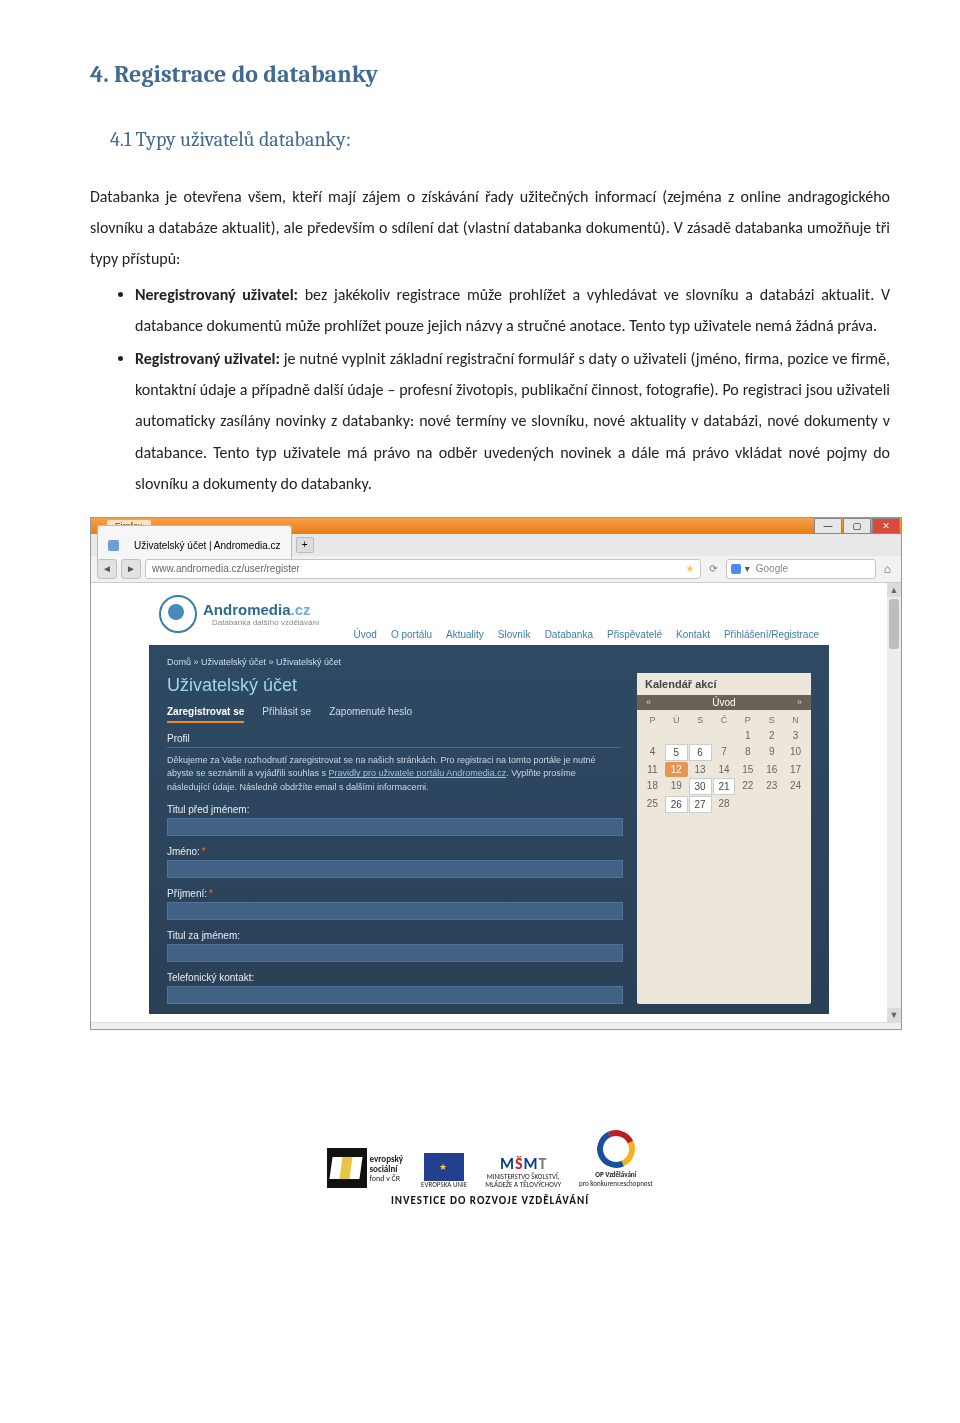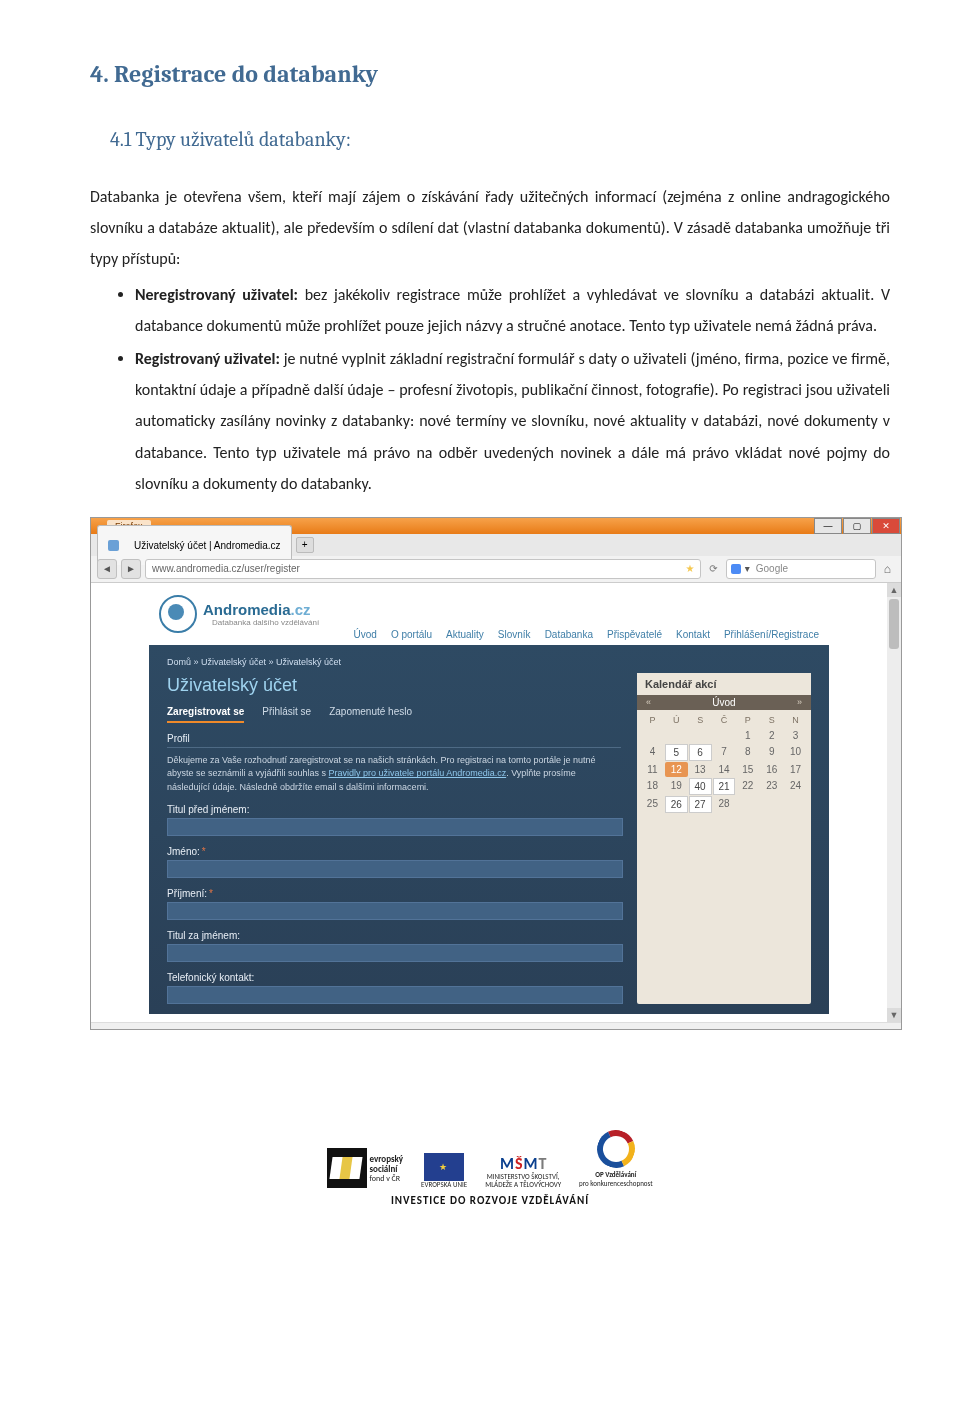--- a/index.html
+++ b/index.html
@@ -401,21 +401,21 @@
                     <div class="d">10</div>
                     <div class="d">11</div>
                     <div class="d hl">12</div>
                     <div class="d">13</div>
                     <div class="d">14</div>
                     <div class="d">15</div>
                     <div class="d">16</div>
                     <div class="d">17</div>
                     <div class="d">18</div>
                     <div class="d">19</div>
-                    <div class="d box">40</div>
+                    <div class="d box">30</div>
                     <div class="d box">21</div>
                     <div class="d">22</div>
                     <div class="d">23</div>
                     <div class="d">24</div>
                     <div class="d">25</div>
                     <div class="d box">26</div>
                     <div class="d box">27</div>
                     <div class="d">28</div>
                     <div class="d grey"></div>
                     <div class="d grey"></div>

